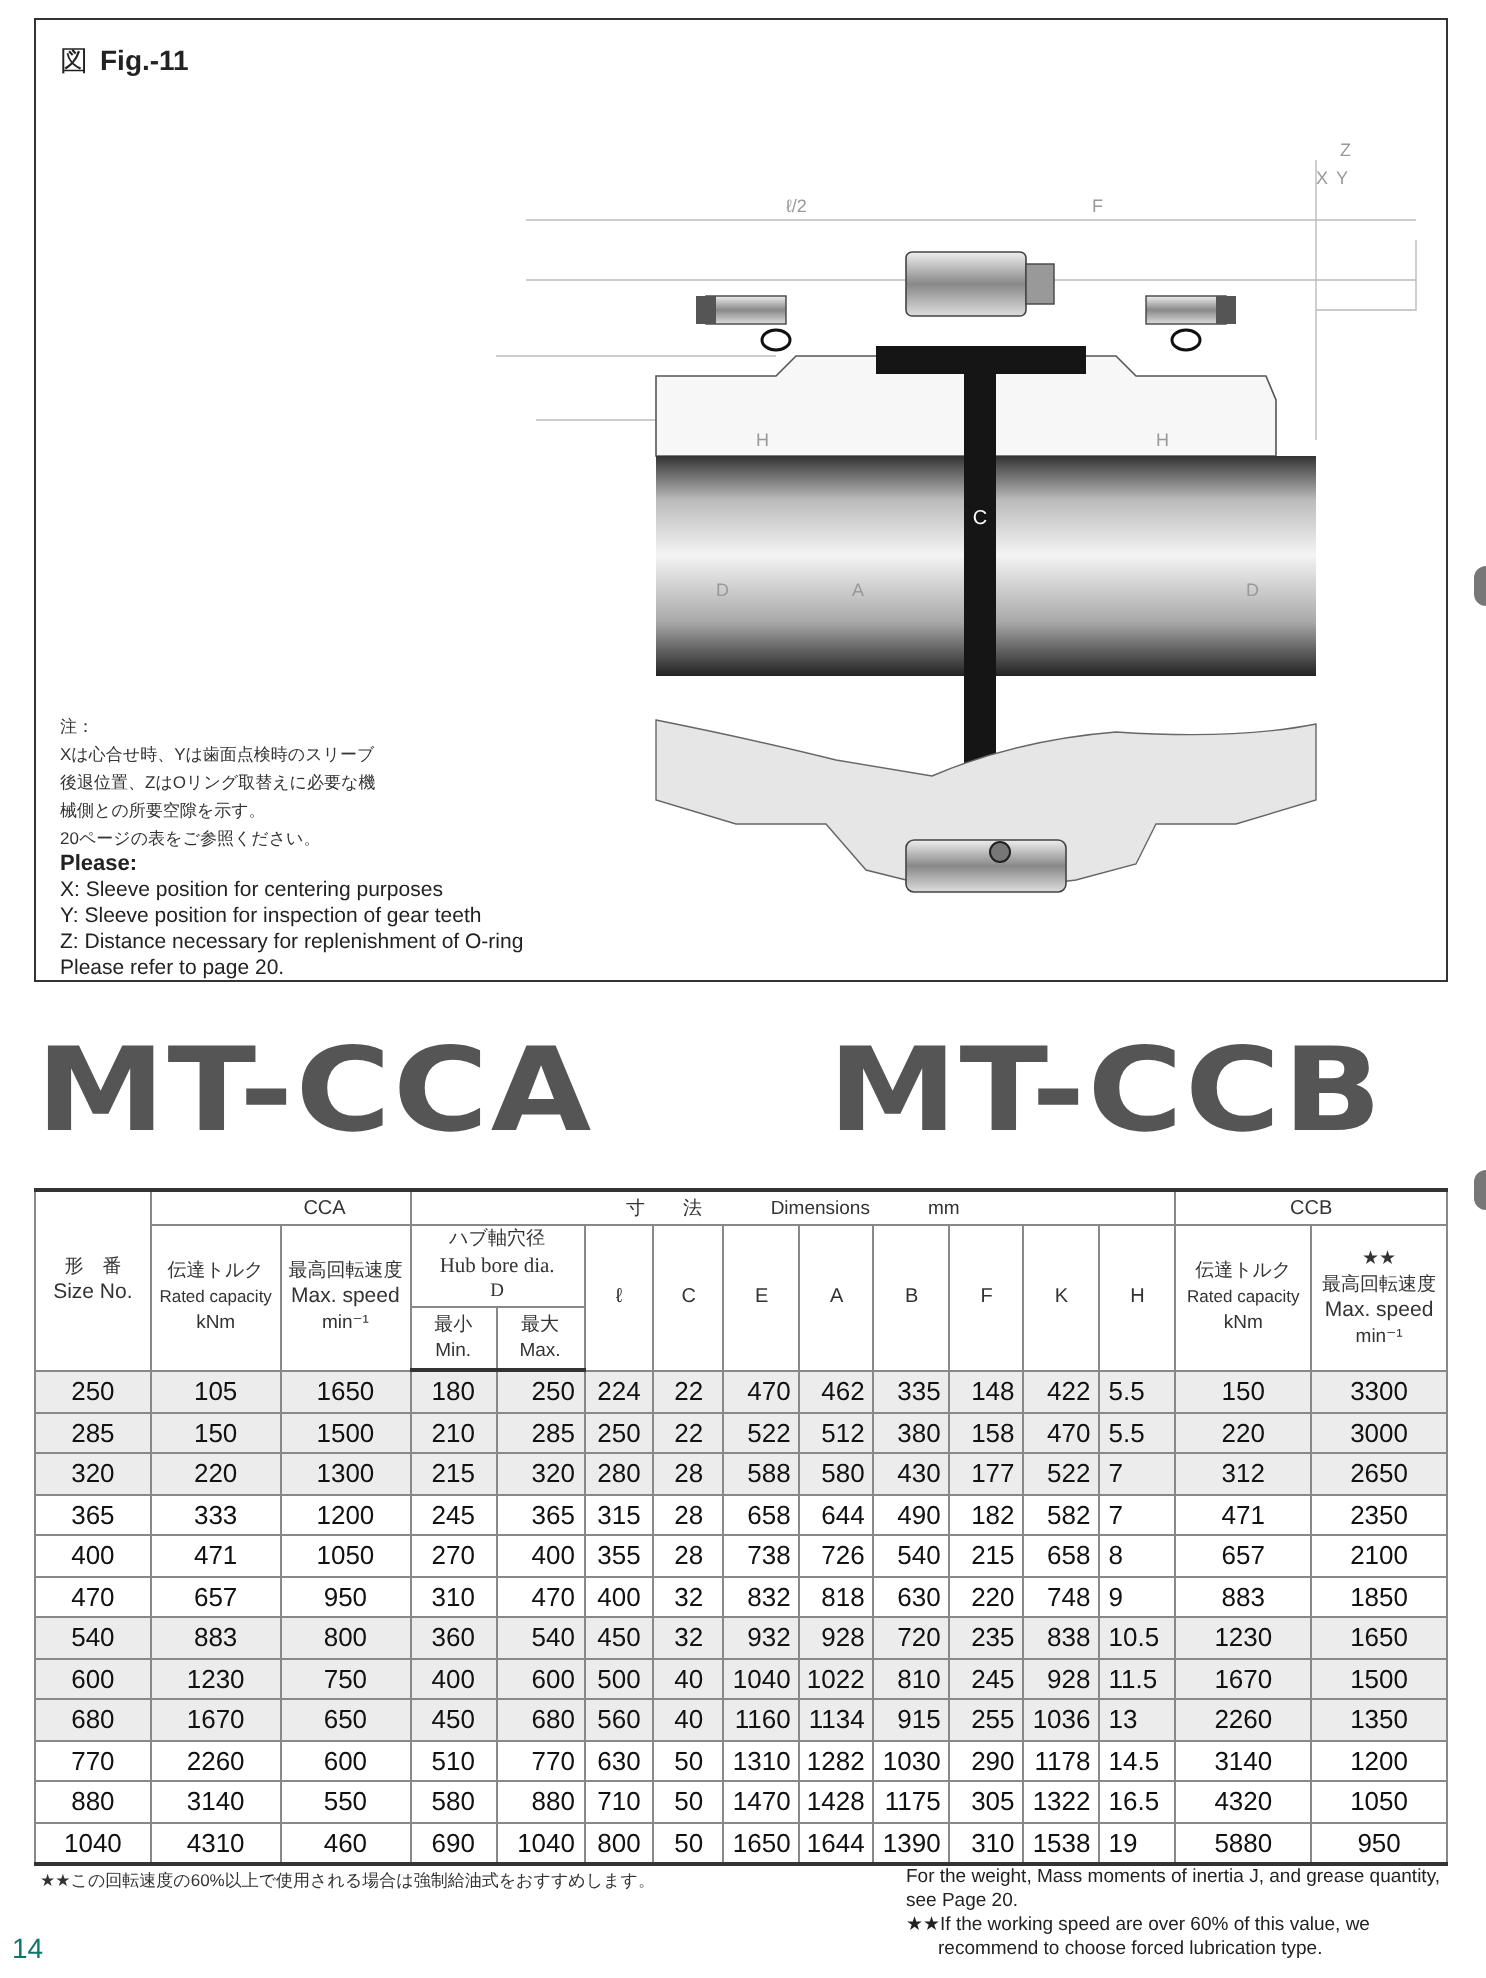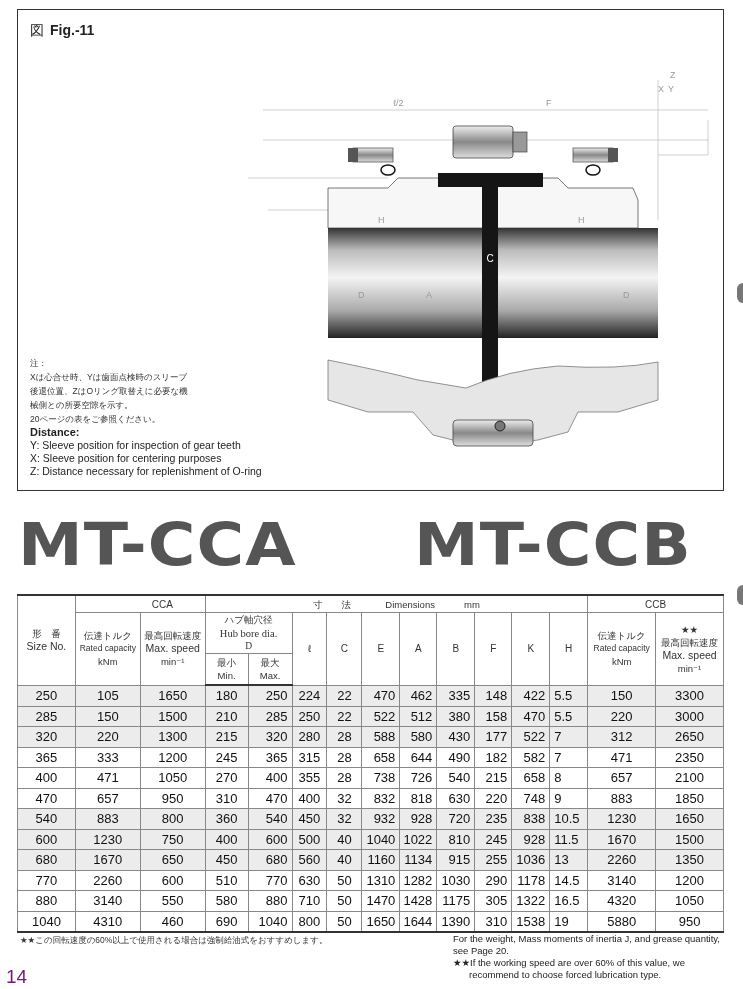--- a/index.html
+++ b/index.html
@@ -21,21 +21,21 @@
   table.spec th { font-size:9.5px; line-height:13px; color:#333; }
   table.spec th.big { font-size:10px; }
   table.spec tr.hdr-bottom th { border-bottom:2px solid #333; }
   table.spec td { height:19.5px; font-size:13px; color:#111; }
   table.spec tr.shade td { background:#ececec; }
   table.spec td.r { text-align:right; padding-right:4px; }
   table.spec td.l { text-align:left; padding-left:4px; }
   .foot-jp { position:absolute; left:20px; top:934px; font-size:8.5px; line-height:13px; color:#333; }
   .foot-en { position:absolute; left:453px; top:933px; width:275px; font-size:9.5px; line-height:12px; color:#222; }
   .foot-en .indent { padding-left:16px; display:block; }
-  .page-num { position:absolute; left:6px; top:966px; font-size:19px; color:#701a75; }
+  .page-num { position:absolute; left:6px; top:966px; font-size:14px; color:#0f766e; }
   .edge-mark { position:absolute; right:0; width:6px; height:20px; border-radius:10px 0 0 10px; background:#777; }
 </style>
 </head>
 <body>
 
 <div class="fig-box">
   <div class="fig-label">
     <span class="kanji">図</span><span>Fig.-11</span>
   </div>
 
@@ -103,24 +103,25 @@
   </svg>
 
   <div class="notes-jp">
     <div>注：</div>
     <div>Xは心合せ時、Yは歯面点検時のスリーブ</div>
     <div>後退位置、ZはOリング取替えに必要な機</div>
     <div>械側との所要空隙を示す。</div>
     <div>20ページの表をご参照ください。</div>
   </div>
   <div class="remarks">
-    <div class="head">Distance:</div>
+    <div class="head">Please:</div>
+    <div>X: Sleeve position for centering purposes</div>
     <div>Y: Sleeve position for inspection of gear teeth</div>
-    <div>X: Sleeve position for centering purposes</div>
     <div>Z: Distance necessary for replenishment of O-ring</div>
+    <div>Please refer to page 20.</div>
   </div>
 </div>
 
 <div class="edge-mark" style="top:283px;"></div>
 <div class="edge-mark" style="top:585px;"></div>
 
 <div class="title-row">
   <div class="title a">MT-CCA</div>
   <div class="title b">MT-CCB</div>
 </div>

